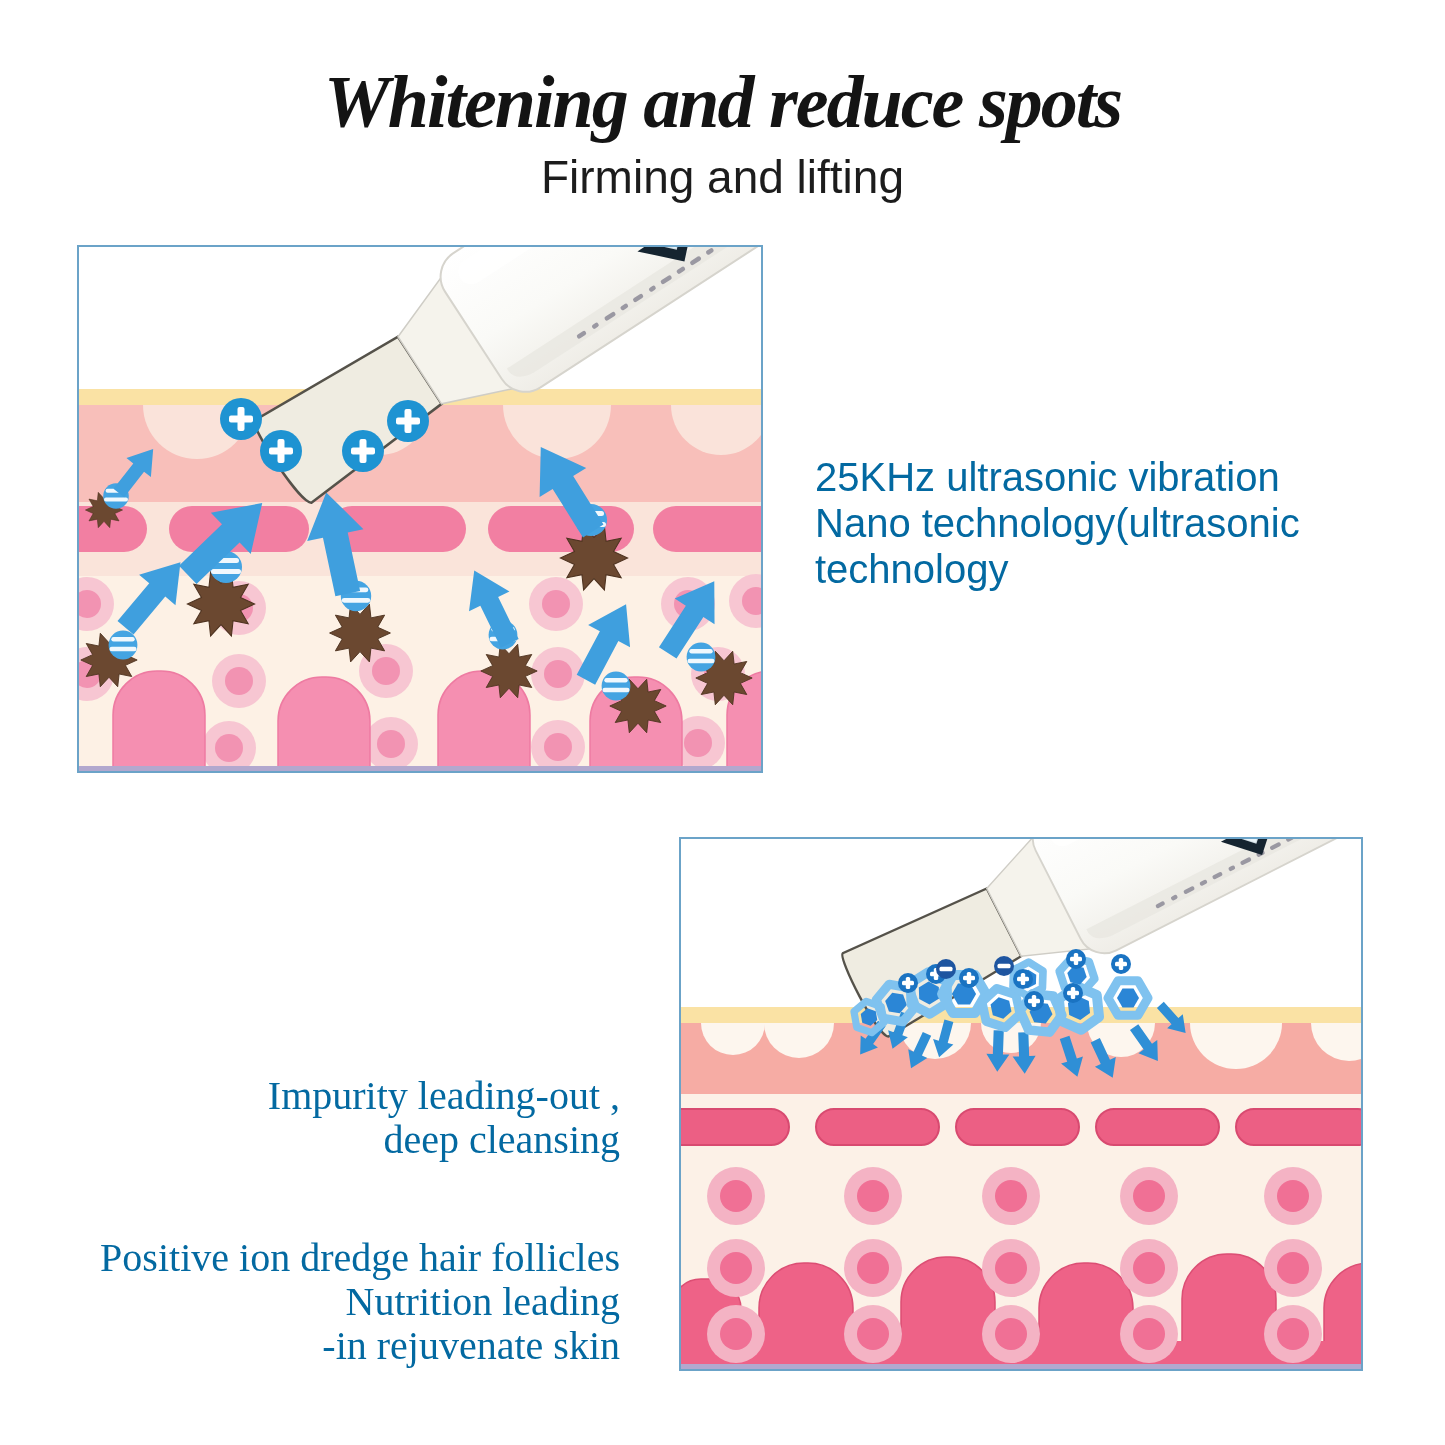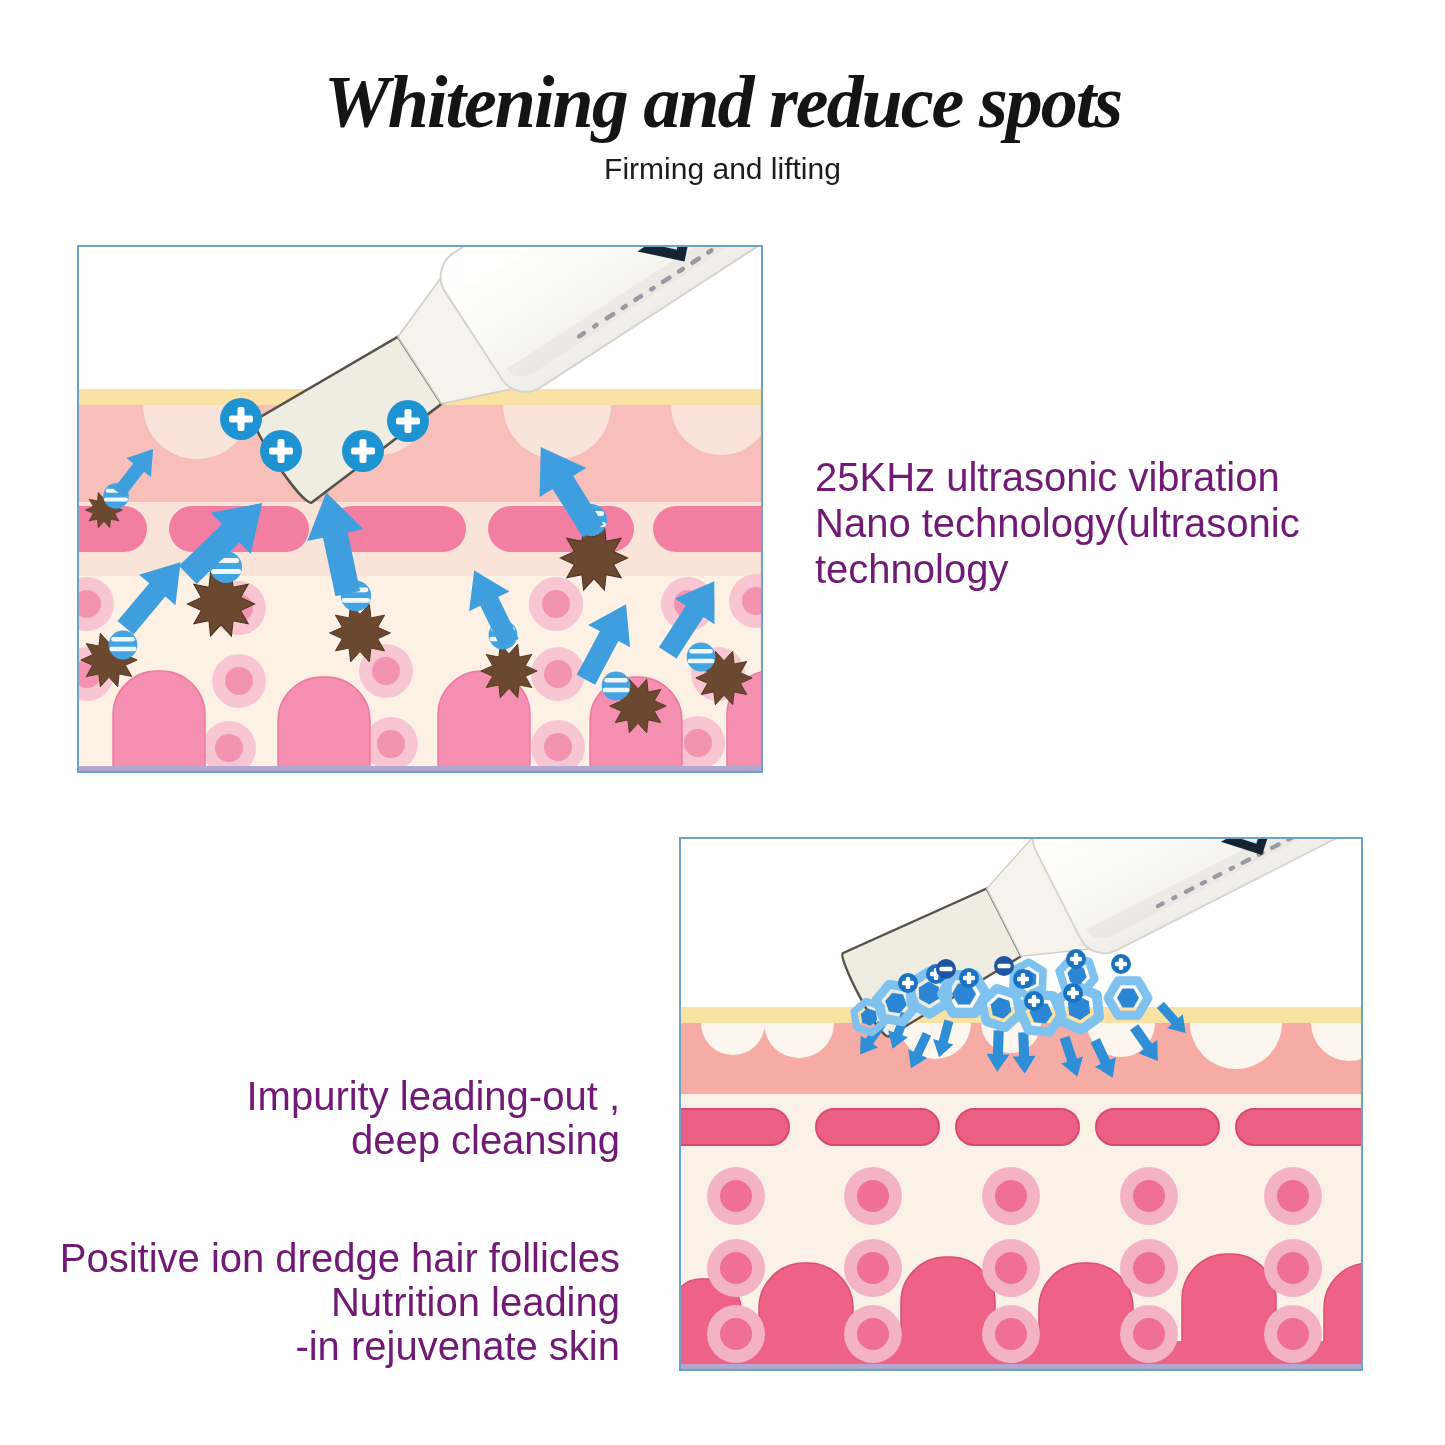--- a/index.html
+++ b/index.html
@@ -7,26 +7,26 @@
     position:relative;width:1445px;height:1371px;background:#fff;
     font-family:"Liberation Sans", sans-serif;color:#161616;overflow:hidden;
   }
   .page-title{
     position:absolute;top:64px;left:0;width:100%;text-align:center;
     font-family:"Liberation Serif", serif;font-style:italic;font-weight:bold;
     font-size:74px;letter-spacing:-2px;color:#141414;line-height:1.05;
   }
   .page-subtitle{
     position:absolute;top:152px;left:0;width:100%;text-align:center;
-    font-size:30px;color:#1c1c1c;line-height:1.1;
+    font-size:46px;color:#1c1c1c;line-height:1.1;
   }
-  .annot{position:absolute;font-size:40px;white-space:pre-line;color:#701a75;}
+  .annot{position:absolute;font-size:40px;white-space:pre-line;color:#0369a1;}
   .annot-right{left:815px;top:408px;width:520px;text-align:left;line-height:46px;}
   .annot-right .p2{margin-top:36px;}
-  .annot-left{left:28px;top:1030px;width:592px;text-align:right;line-height:44px;}
+  .annot-left{left:28px;top:1030px;width:592px;text-align:right;line-height:44px;font-family:Liberation Serif, serif;}
   .annot-left .p2{margin-top:30px;}
   .annot p{margin:0;}
   .illus{position:absolute;border:2px solid var(--border-blue,#6ba3c8);background:#fff;}
   .illus-1{left:77px;top:245px;width:682px;height:524px;}
   .illus-2{left:679px;top:837px;width:680px;height:530px;}
   .illus svg{display:block;width:100%;height:100%;}
 
   
   .f-yellow{fill:var(--yellow-band,#fae2a4);}
   .f-salmon1{fill:var(--salmon-1,#f8bfba);}

